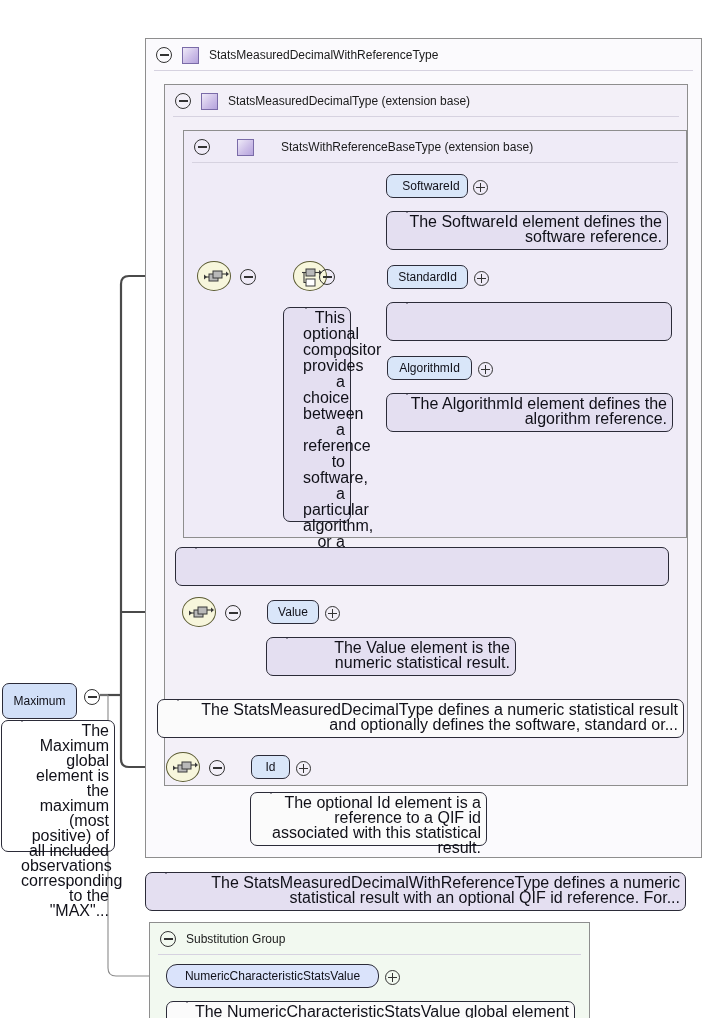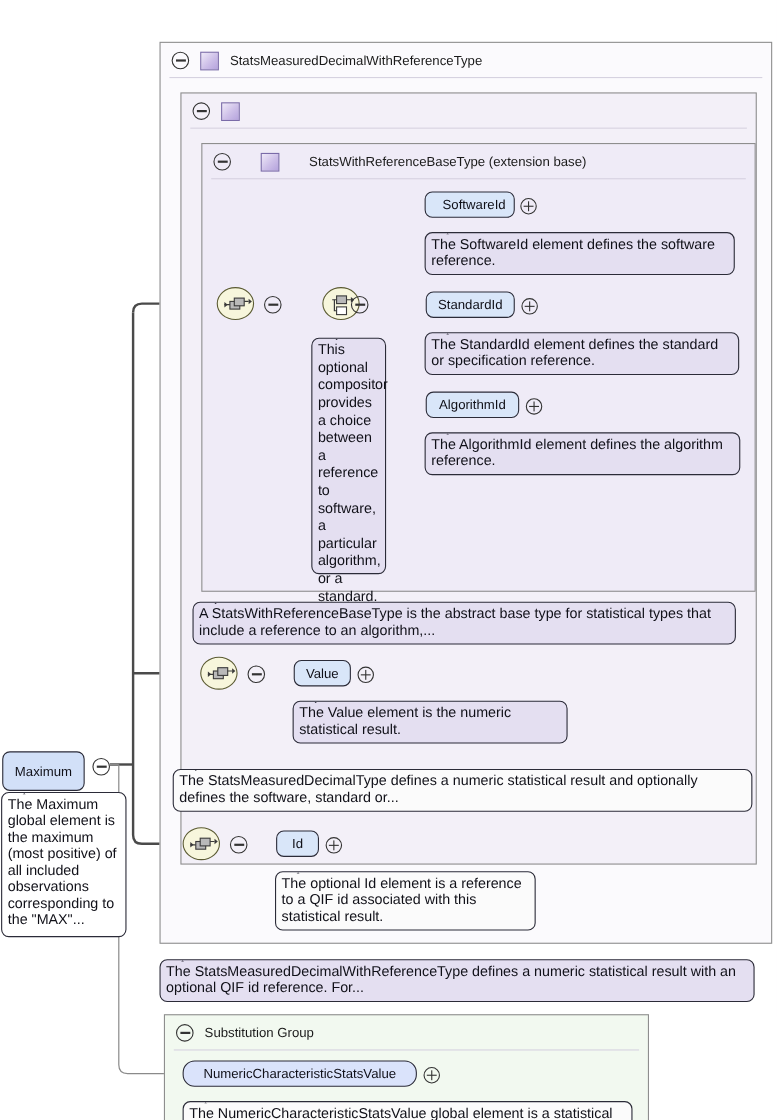--- a/index.html
+++ b/index.html
@@ -107,24 +107,25 @@
     background:#dae3fb;
   }
 
   
   .bubble{
     position:absolute;
     box-sizing:border-box;
     border:1.2px solid #2b2b38;
     border-radius:7px;
     background:#e4dff1;
-    font-size:13px;
+    font-size:16px;
     line-height:15px;
     color:#101018;
-    padding:2px 5px 3px 5px;
+    padding:2px 5px 3px 19px;
+    text-align:right;
   }
   .bubble.white{background:#fbfbfb;}
   .bubble.plain{background:#ffffff;}
   .bubble .tail{
     position:absolute;
     top:-8px;
     width:16px;height:9px;
     overflow:hidden;
   }
   .bubble .tail:before{
@@ -202,20 +203,21 @@
       <span class="type-swatch"></span>
       <span class="typehdr-label">StatsMeasuredDecimalWithReferenceType</span>
       <span class="rule"></span>
     </div>
   </div>
 
   <div class="typebox lvl1" style="left:164px;top:48px;width:524px;height:702px;">
     <div class="typehdr" style="padding-left:10px;gap:10px;">
       <span class="minus-circ"></span>
       <span class="type-swatch"></span>
+      <span class="typehdr-label">StatsMeasuredDecimalType (extension base)</span>
       <span class="rule"></span>
     </div>
   </div>
 
   <div class="typebox lvl2" style="left:183px;top:94px;width:504px;height:408px;">
     <div class="typehdr" style="padding-left:10px;gap:27px;">
       <span class="minus-circ"></span>
       <span class="type-swatch"></span>
       <span class="typehdr-label">StatsWithReferenceBaseType (extension base)</span>
       <span class="rule"></span>
@@ -312,40 +314,38 @@
     <span class="tail" style="left:12px;"></span>
     <span>The SoftwareId element defines the software reference.</span>
   </div>
 
   <div class="elembox" style="left:387px;top:229px;width:81px;height:24px;">StandardId</div>
   <div class="abs" style="left:474px;top:235px;">
     <span class="plus-circ" style="display:block;"></span>
   </div>
   <div class="bubble" style="left:386px;top:266px;width:286px;height:39px;">
     <span class="tail" style="left:12px;"></span>
-    <span>The StandardId element defines the standard or specification reference.</span>
   </div>
 
   <div class="elembox" style="left:387px;top:320px;width:85px;height:24px;">AlgorithmId</div>
   <div class="abs" style="left:478px;top:326px;">
     <span class="plus-circ" style="display:block;"></span>
   </div>
   <div class="bubble" style="left:386px;top:357px;width:287px;height:39px;">
     <span class="tail" style="left:12px;"></span>
     <span>The AlgorithmId element defines the algorithm reference.</span>
   </div>
 
   <div class="bubble narrow" style="left:283px;top:271px;width:68px;height:215px;">
     <span class="tail" style="left:14px;"></span>
     <span>This optional compositor  provides a choice between a reference to software, a particular algorithm, or a standard.</span>
   </div>
 
   <div class="bubble" style="left:175px;top:511px;width:494px;height:39px;">
     <span class="tail" style="left:12px;"></span>
-    <span>A StatsWithReferenceBaseType is the abstract base type for statistical types that include a reference to an algorithm,...</span>
   </div>
 
   <div class="elembox" style="left:267px;top:564px;width:52px;height:24px;">Value</div>
   <div class="abs" style="left:325px;top:570px;">
     <span class="plus-circ" style="display:block;"></span>
   </div>
   <div class="bubble" style="left:266px;top:601px;width:250px;height:39px;">
     <span class="tail" style="left:12px;"></span>
     <span>The Value element is the numeric statistical result.</span>
   </div>

